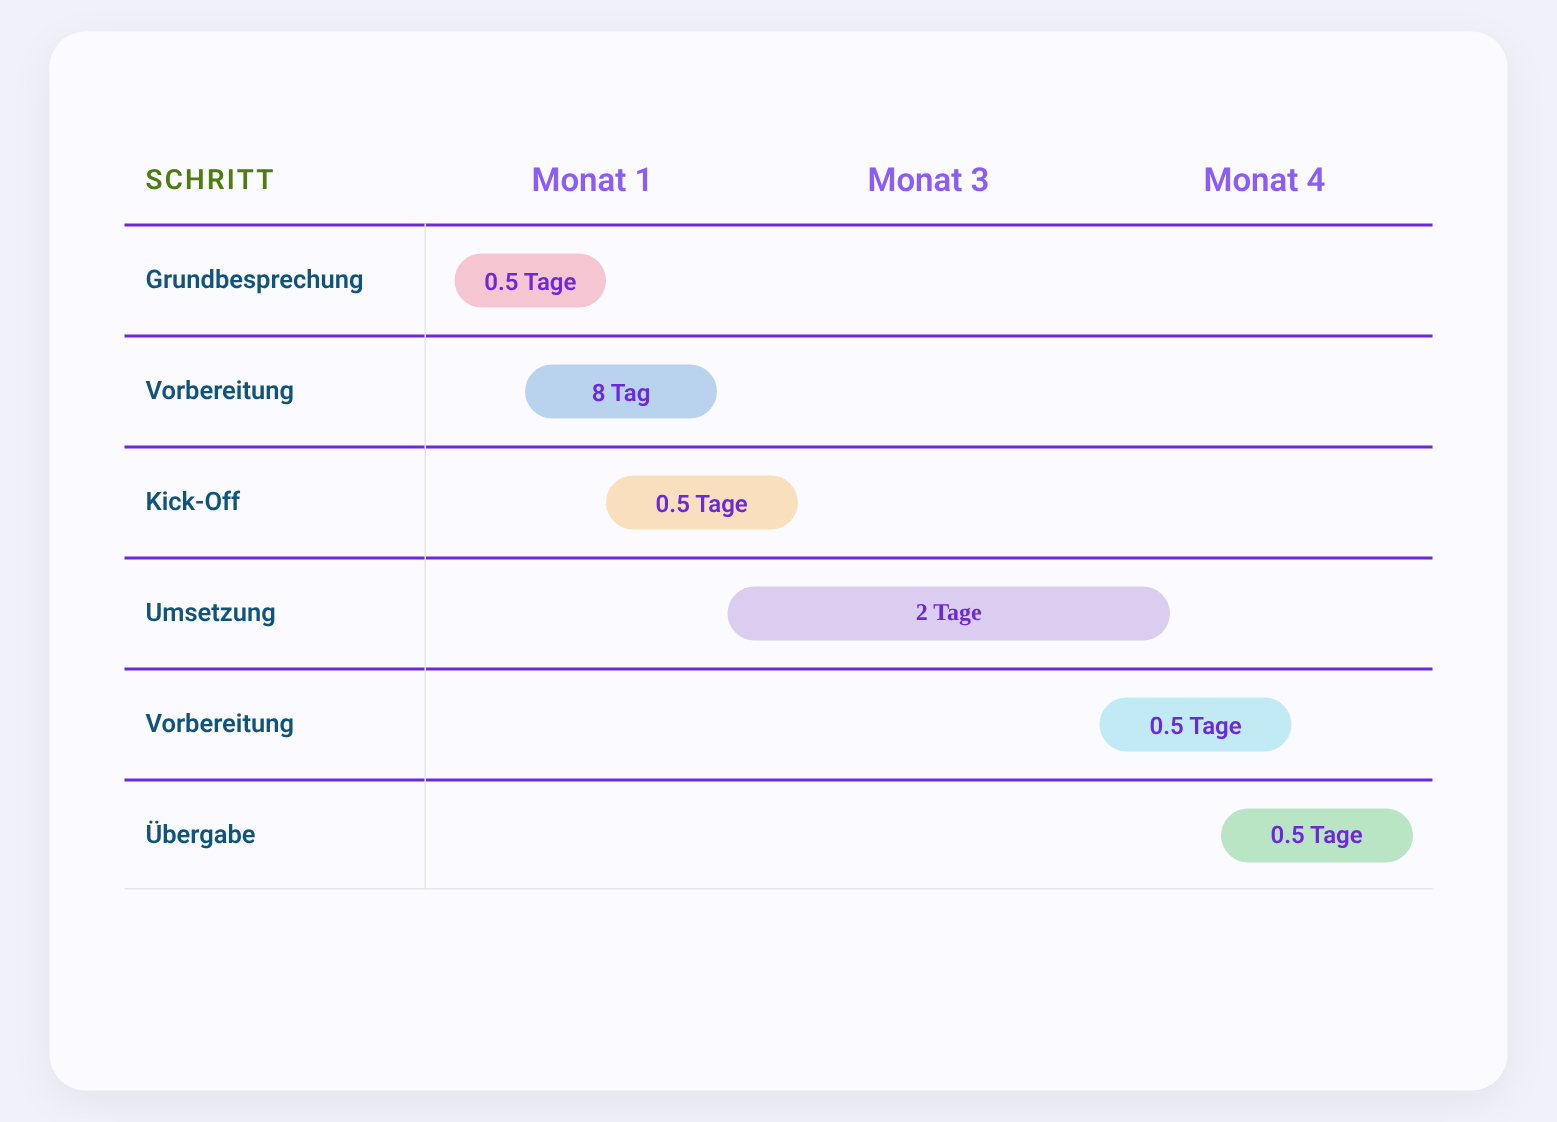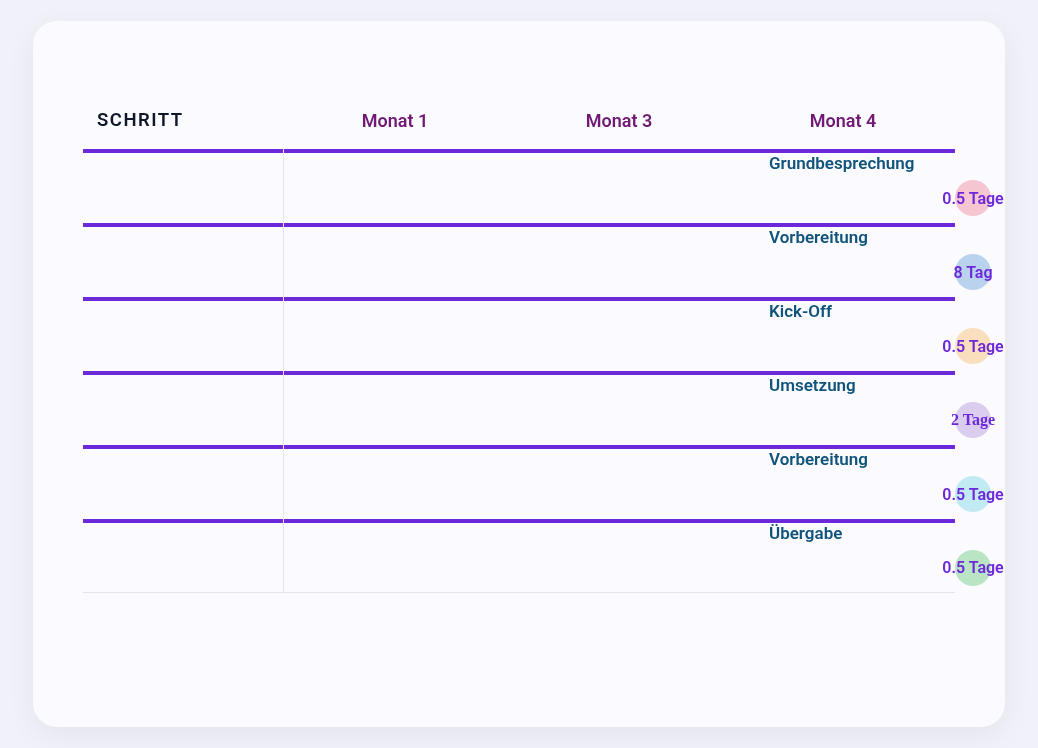--- a/index.html
+++ b/index.html
@@ -44,40 +44,39 @@
       flex: 1;
       position: relative;
       height: 100%;
       display: flex;
       align-items: center;
     }
     .step-header {
       font-size: 18.5px;
       font-weight: 600;
       letter-spacing: 1.5px;
-      color: #0f172a;
+      color: #4d7c0f;
       text-transform: uppercase;
     }
     .timeline-header {
       display: flex;
       width: 100%;
     }
     .month-cell {
       flex: 1;
       text-align: center;
-      font-size: 18px;
+      font-size: 22px;
       font-weight: 600;
-      color: #701a75;
+      color: #8b5cf6;
     }
     .row {
       display: flex;
       height: 74px;
-      align-items: flex-end;
-      border-top: 4px solid #6d28d9;
-      flex-direction: column;
+      align-items: center;
+      border-top: 2px solid #6d28d9;
     }
     .row:last-child {
       border-bottom: 1px solid #e4e4ea;
     }
     .step-name {
       font-size: 17px;
       font-weight: 600;
       color: #10547b;
     }
     .vline {

